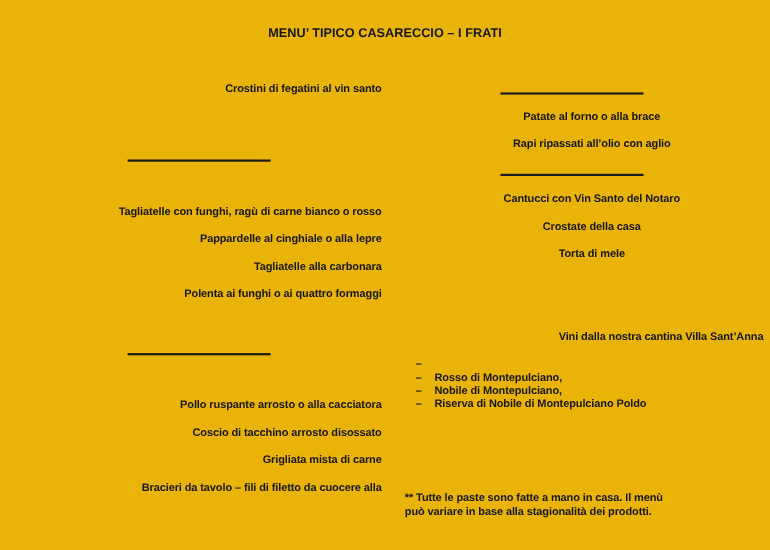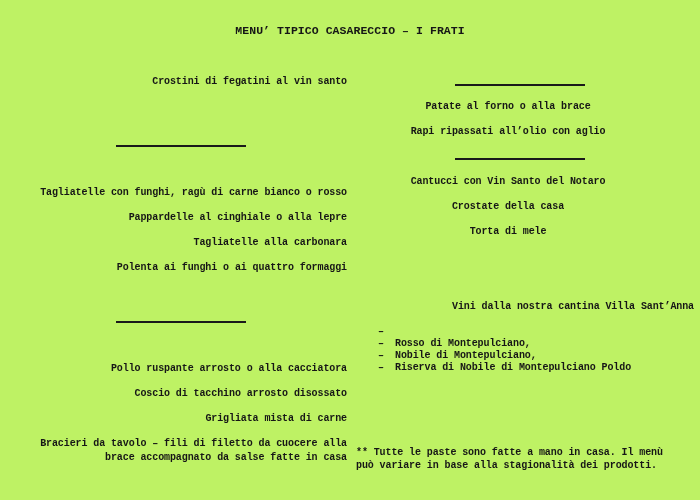--- a/index.html
+++ b/index.html
@@ -1,34 +1,34 @@
 <!DOCTYPE html>
 <html><head>
 <meta charset="utf-8">
 <style>
   html, body { margin:0; padding:0; background:#ffffff; }
   .page {
     position:relative;
     width:700px; height:500px;
-    background:#bef264;
-    font-family:Liberation Mono, monospace;
+    background:#eab308;
+    font-family:Liberation Sans, sans-serif;
     font-weight:700;
     color:#161616;
     overflow:hidden;
   }
   .title {
     position:absolute; top:24px; left:0; width:700px;
     text-align:center;
     font-size:11.5px; line-height:14px;
     letter-spacing:0.05px;
     white-space:nowrap;
   }
   .sec { position:absolute; }
   .sec-left  { left:16px;  width:331px; text-align:right; }
-  .sec-right { left:352px; width:312px; text-align:center; }
+  .sec-right { left:382px; width:312px; text-align:center; }
   .line {
     font-size:10px; line-height:14px;
     letter-spacing:-0.1px;
     white-space:nowrap;
   }
   .item + .item { margin-top:11px; }
   .separator {
     position:absolute; width:130px; height:2px;
     background:#1a1a1a;
   }
@@ -43,21 +43,21 @@
   .wine-item {
     display:flex; align-items:flex-start;
     padding-left:14px;
     font-size:10px; line-height:12px; letter-spacing:-0.1px;
     text-align:left;
   }
   .wine-item .dash { flex:0 0 17px; width:17px; }
   .wline { display:block; white-space:nowrap; }
   .wline-justified { word-spacing:2.8px; }
   .footer {
-    position:absolute; left:356px; top:446px; width:330px;
+    position:absolute; left:368px; top:446px; width:330px;
     font-size:10px; line-height:13px; letter-spacing:-0.1px;
     text-align:left;
   }
   .fline { display:block; white-space:nowrap; }
 </style>
 </head>
 <body>
 
 <div class="page">
 
@@ -93,21 +93,20 @@
       <div class="line">Pollo ruspante arrosto o alla cacciatora</div>
     </div>
     <div class="item">
       <div class="line">Coscio di tacchino arrosto disossato</div>
     </div>
     <div class="item">
       <div class="line">Grigliata mista di carne</div>
     </div>
     <div class="item">
       <div class="line">Bracieri da tavolo – fili di filetto da cuocere alla</div>
-      <div class="line">brace accompagnato da salse fatte in casa</div>
     </div>
   </div>
 
   <div class="separator sep-right" style="top:84px"></div>
 
   <div class="sec sec-right" style="top:100px">
     <div class="item">
       <div class="line">Patate al forno o alla brace</div>
     </div>
     <div class="item">

